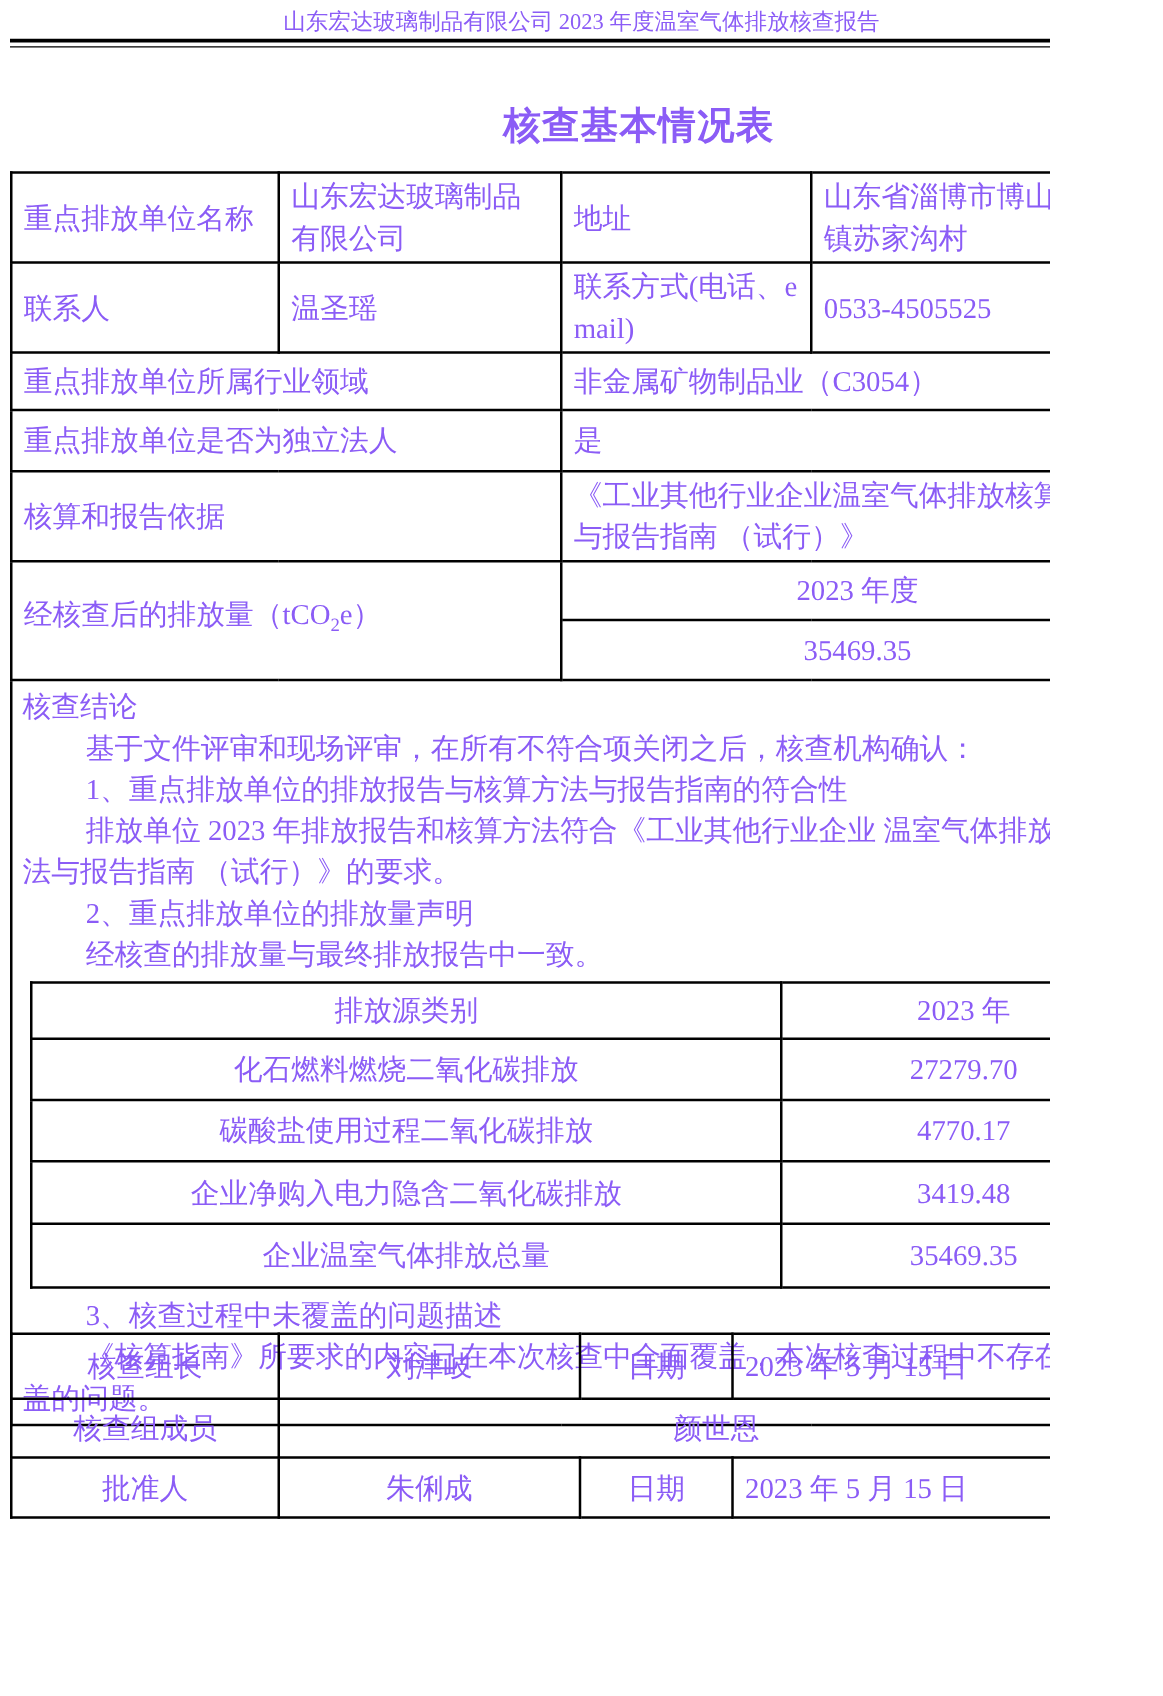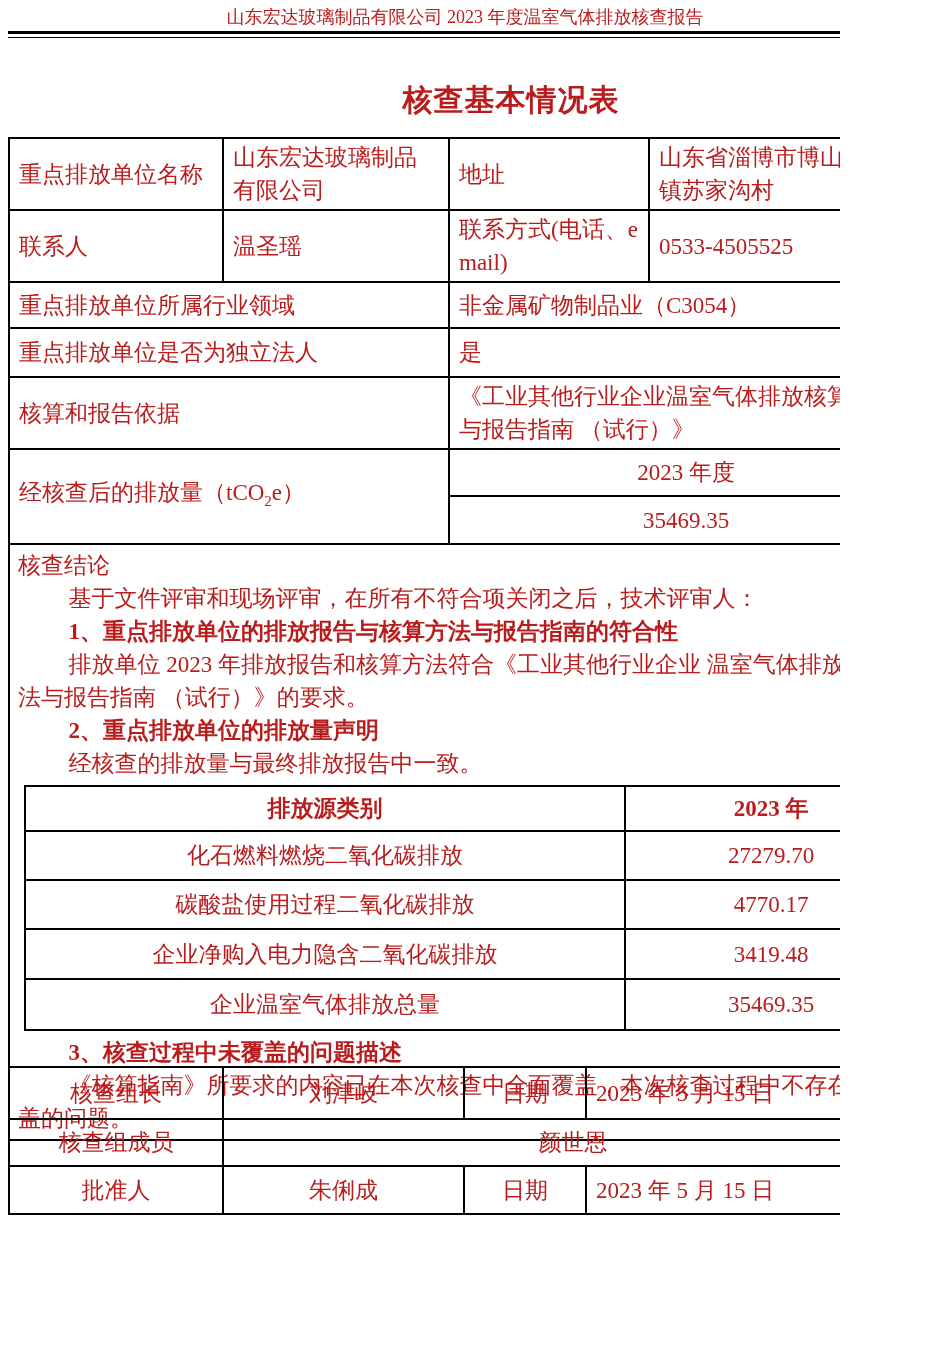--- a/index.html
+++ b/index.html
@@ -1,17 +1,17 @@
 <!DOCTYPE html>
 <html><head>
 <meta charset="utf-8">
 <style>
   html,body{margin:0;padding:0;background:#fff;}
   .page{
-    position:relative;width:840px;height:1357px;background:#fff;color:#b91c1c;
+    position:relative;width:840px;height:1357px;background:#fff;color:#8b5cf6;
     font-family:"Liberation Serif","DejaVu Serif",serif;overflow:hidden;
   }
   .report-header{
     position:absolute;left:8px;top:5px;width:914px;text-align:center;
     font-size:18px;line-height:24px;white-space:nowrap;
   }
   .header-rule{
     position:absolute;left:8px;top:31px;width:914px;height:3px;
     border-top:3px solid #000;border-bottom:1px solid #000;
   }
@@ -20,21 +20,21 @@
     font-size:30px;font-weight:700;letter-spacing:1px;margin-left:46px;
   }
   table{border-collapse:collapse;table-layout:fixed;}
   td{
     border:2px solid #000;padding:2px 9px;font-size:23px;line-height:33px;
     vertical-align:middle;overflow:hidden;word-break:break-all;
   }
   .tblA{position:absolute;left:8px;top:137px;width:914px;}
   .tblB{position:absolute;left:8px;top:1066px;width:914px;}
   .center{text-align:center;}
-  .bold{font-weight:700;}
+  .bold{font-weight:400;}
   .concl-cell{vertical-align:top;padding:4px 8px;}
   .concl-cell p{margin:0;line-height:33px;}
   .indent{text-indent:2.2em;}
   .inner-tbl{width:892px;margin:5px 0 5px 6px;}
   .inner-tbl td{padding:2px 6px;}
   sub{font-size:15px;}
 </style>
 </head>
 <body>
 
@@ -80,21 +80,21 @@
     <tr style="height:47px">
       <td colspan="2" rowspan="2"><span>经核查后的排放量（tCO</span><sub>2</sub><span>e）</span></td>
       <td colspan="2" class="center">2023 年度</td>
     </tr>
     <tr style="height:48px">
       <td colspan="2" class="center">35469.35</td>
     </tr>
     <tr style="height:595px">
       <td colspan="4" class="concl-cell">
         <p>核查结论</p>
-        <p class="indent">基于文件评审和现场评审，在所有不符合项关闭之后，技术评审人：</p>
+        <p class="indent">基于文件评审和现场评审，在所有不符合项关闭之后，核查机构确认：</p>
         <p class="indent bold">1、重点排放单位的排放报告与核算方法与报告指南的符合性</p>
         <p class="indent">排放单位 2023 年排放报告和核算方法符合《工业其他行业企业 温室气体排放核算方法与报告指南 （试行）》的要求。</p>
         <p class="indent bold">2、重点排放单位的排放量声明</p>
         <p class="indent">经核查的排放量与最终排放报告中一致。</p>
 
         <table class="inner-tbl">
           <colgroup>
                 <col style="width:600px">
                 <col style="width:292px">
               </colgroup>

